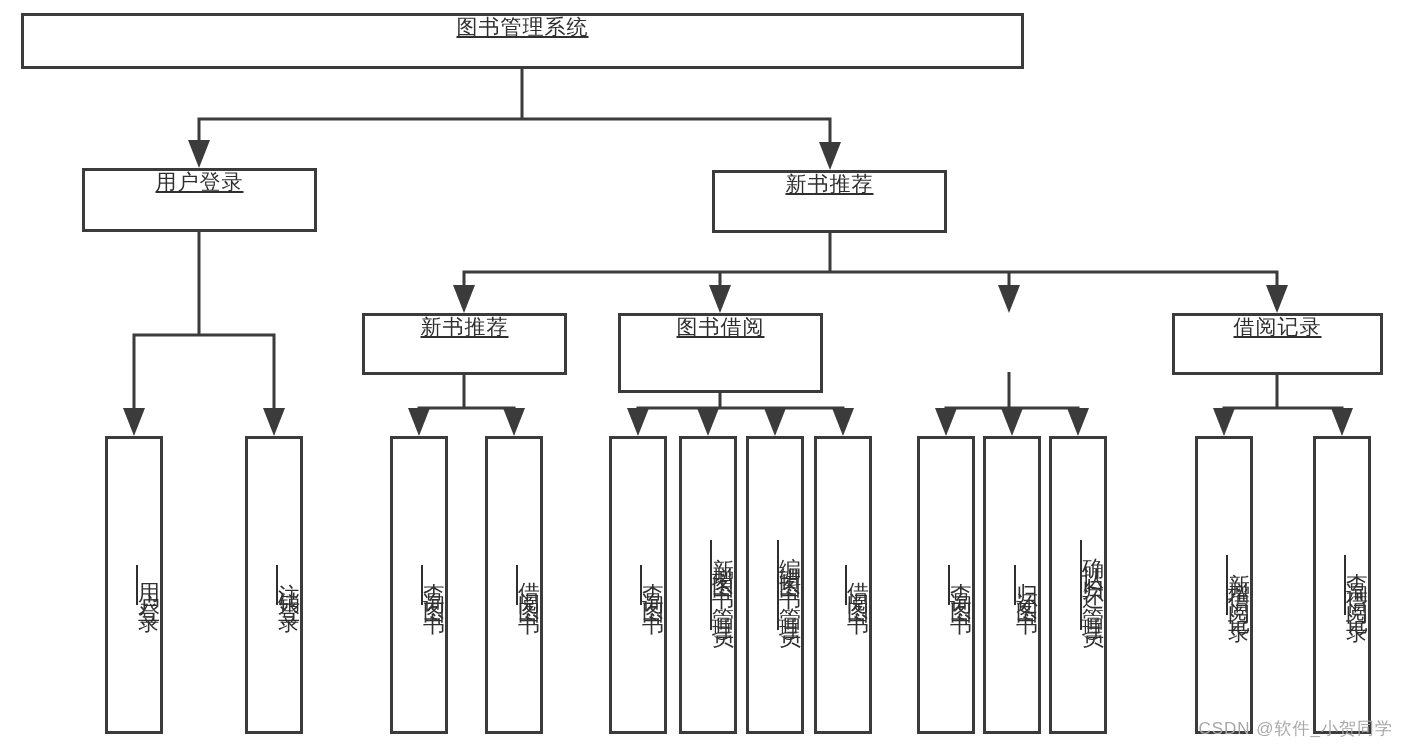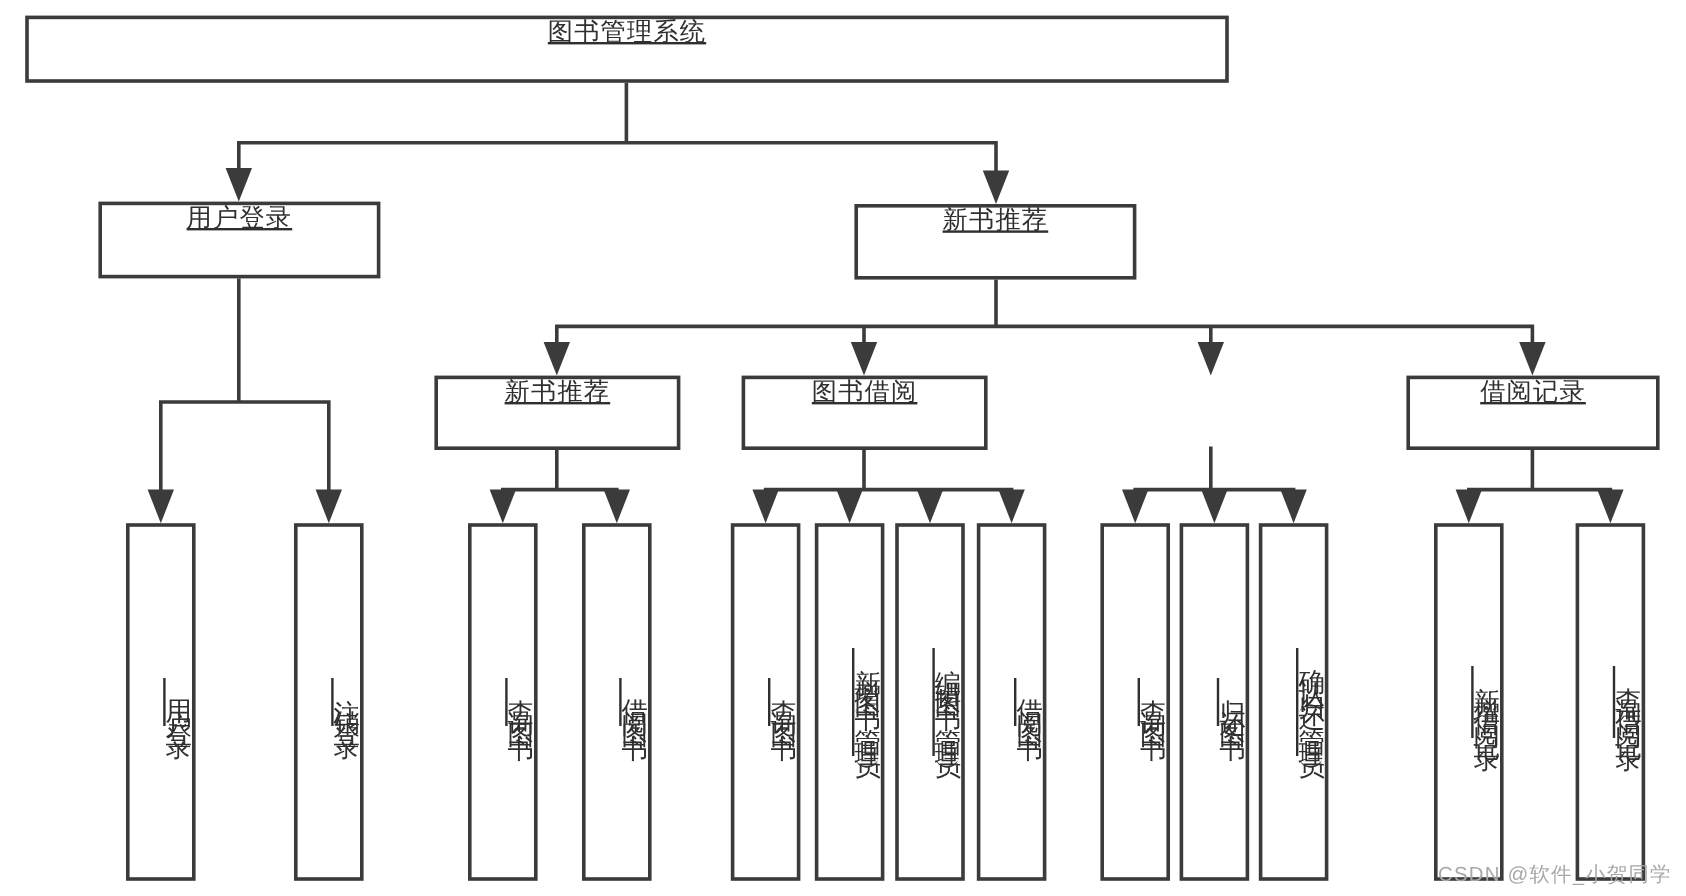--- a/index.html
+++ b/index.html
@@ -88,21 +88,21 @@
   <div class="node" style="left:82px;top:168px;width:235px;height:64px;">
     <span>用户登录</span>
   </div>
   <div class="node" style="left:712px;top:170px;width:235px;height:63px;">
     <span>新书推荐</span>
   </div>
 
   <div class="node" style="left:362px;top:313px;width:205px;height:62px;">
     <span>新书推荐</span>
   </div>
-  <div class="node" style="left:618px;top:313px;width:205px;height:62px;">
+  <div class="node" style="left:618px;top:313px;width:205px;height:80px;">
     <span>图书借阅</span>
   </div>
   <div class="node" style="left:1172px;top:313px;width:211px;height:62px;">
     <span>借阅记录</span>
   </div>
 
   <div class="node leaf" style="left:105px;top:436px;width:58px;height:298px;">
     <span>用户登录</span>
   </div>
   <div class="node leaf" style="left:245px;top:436px;width:58px;height:298px;">

